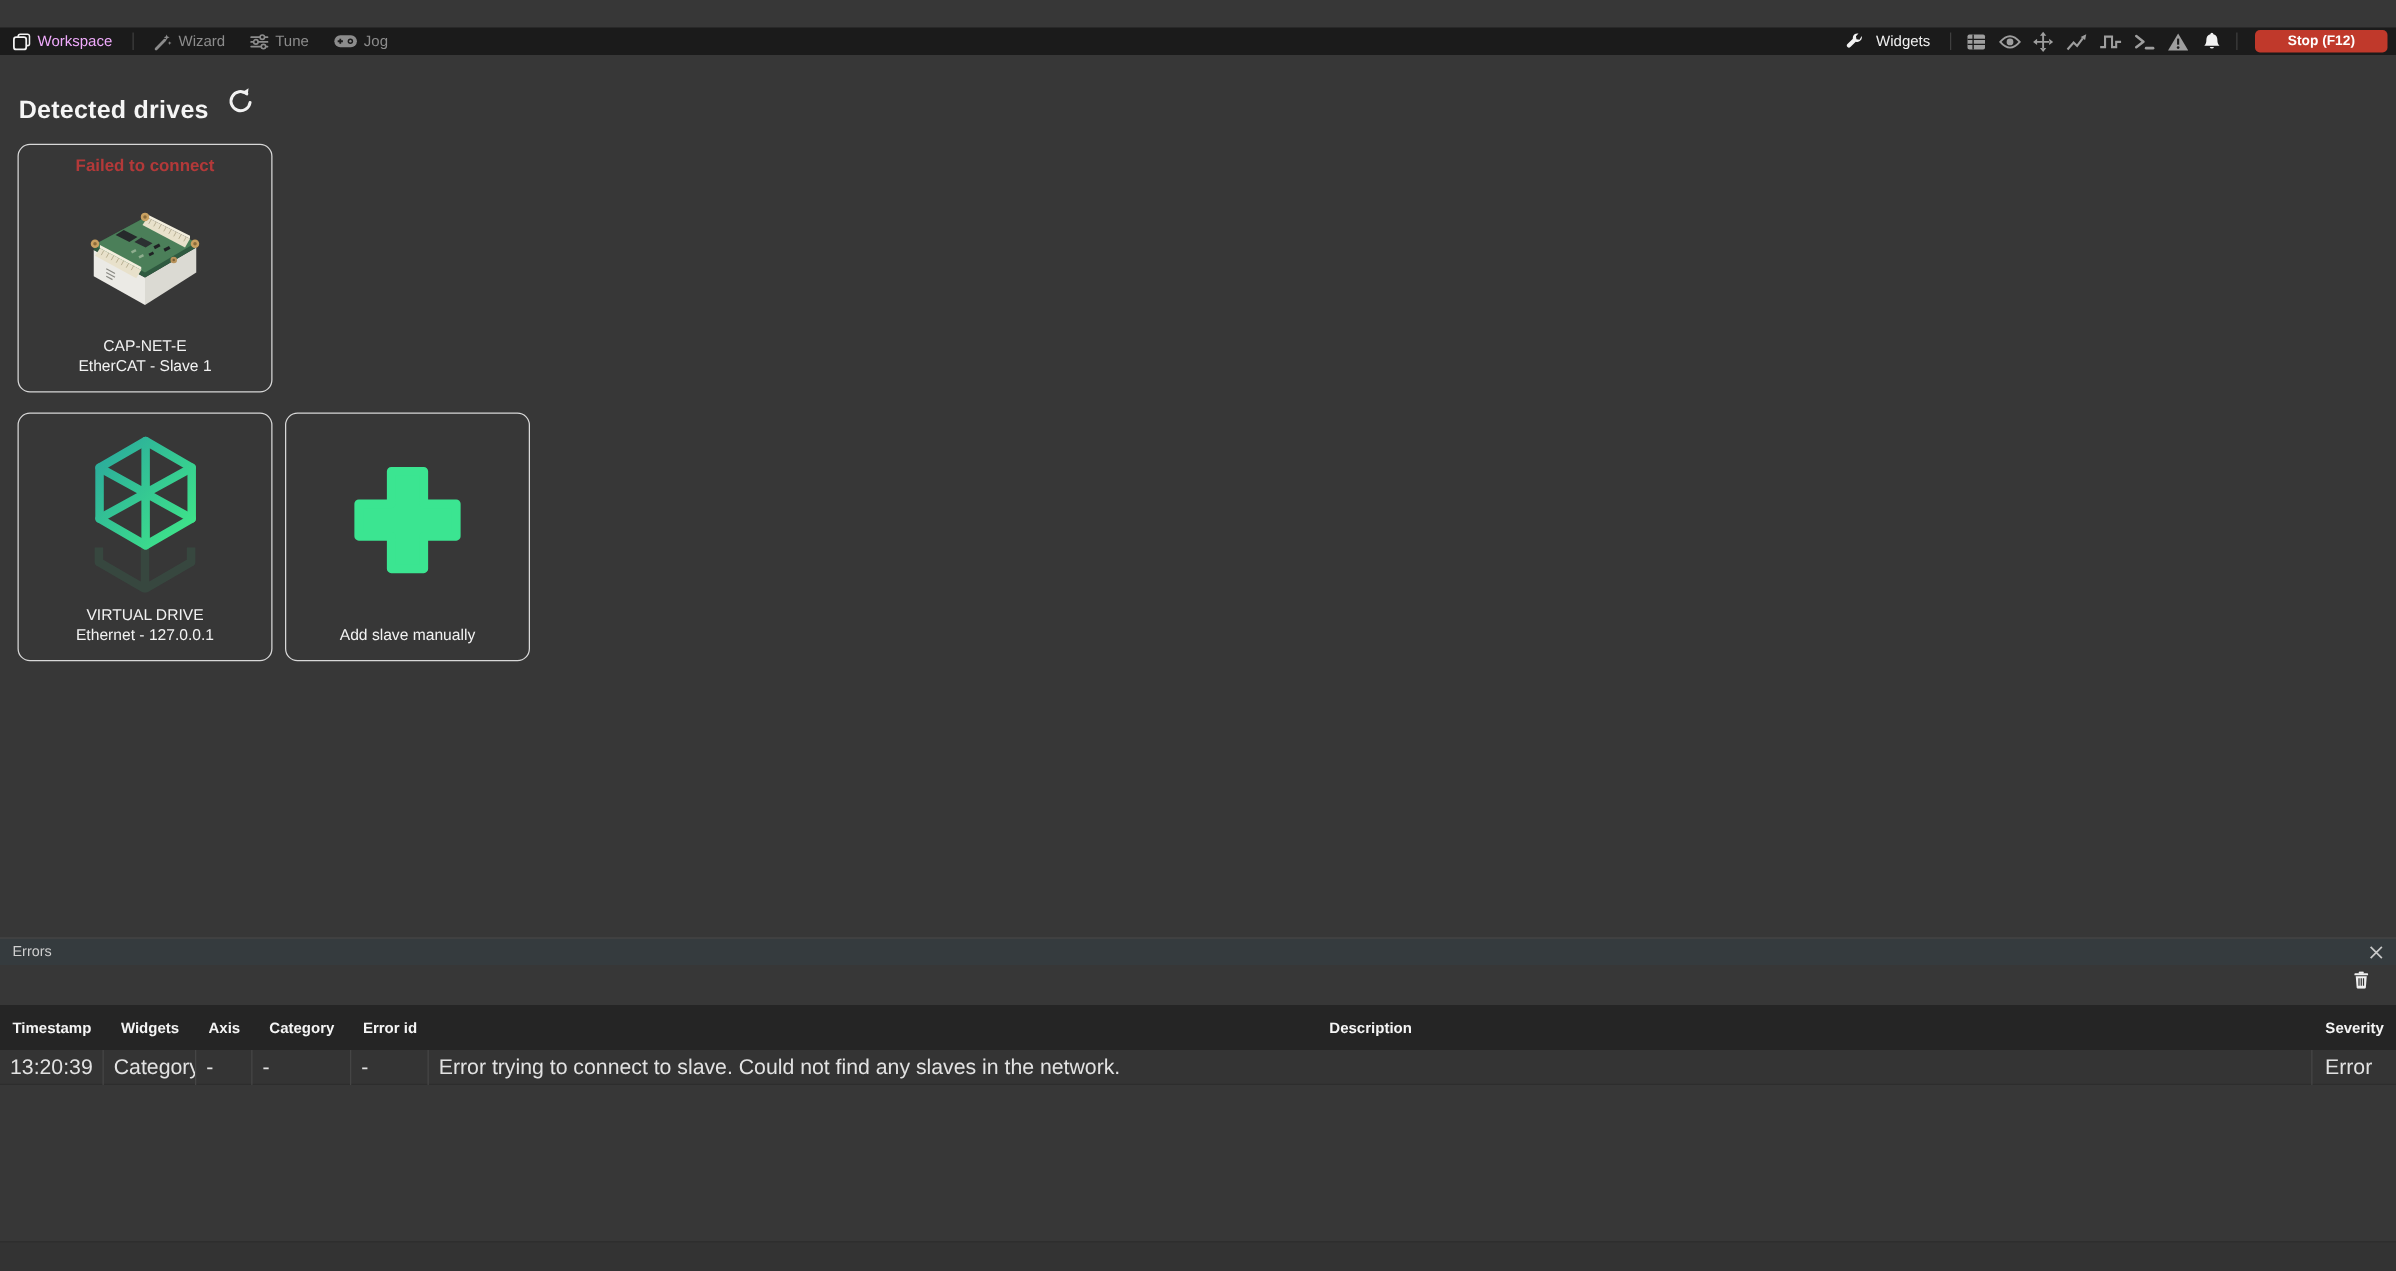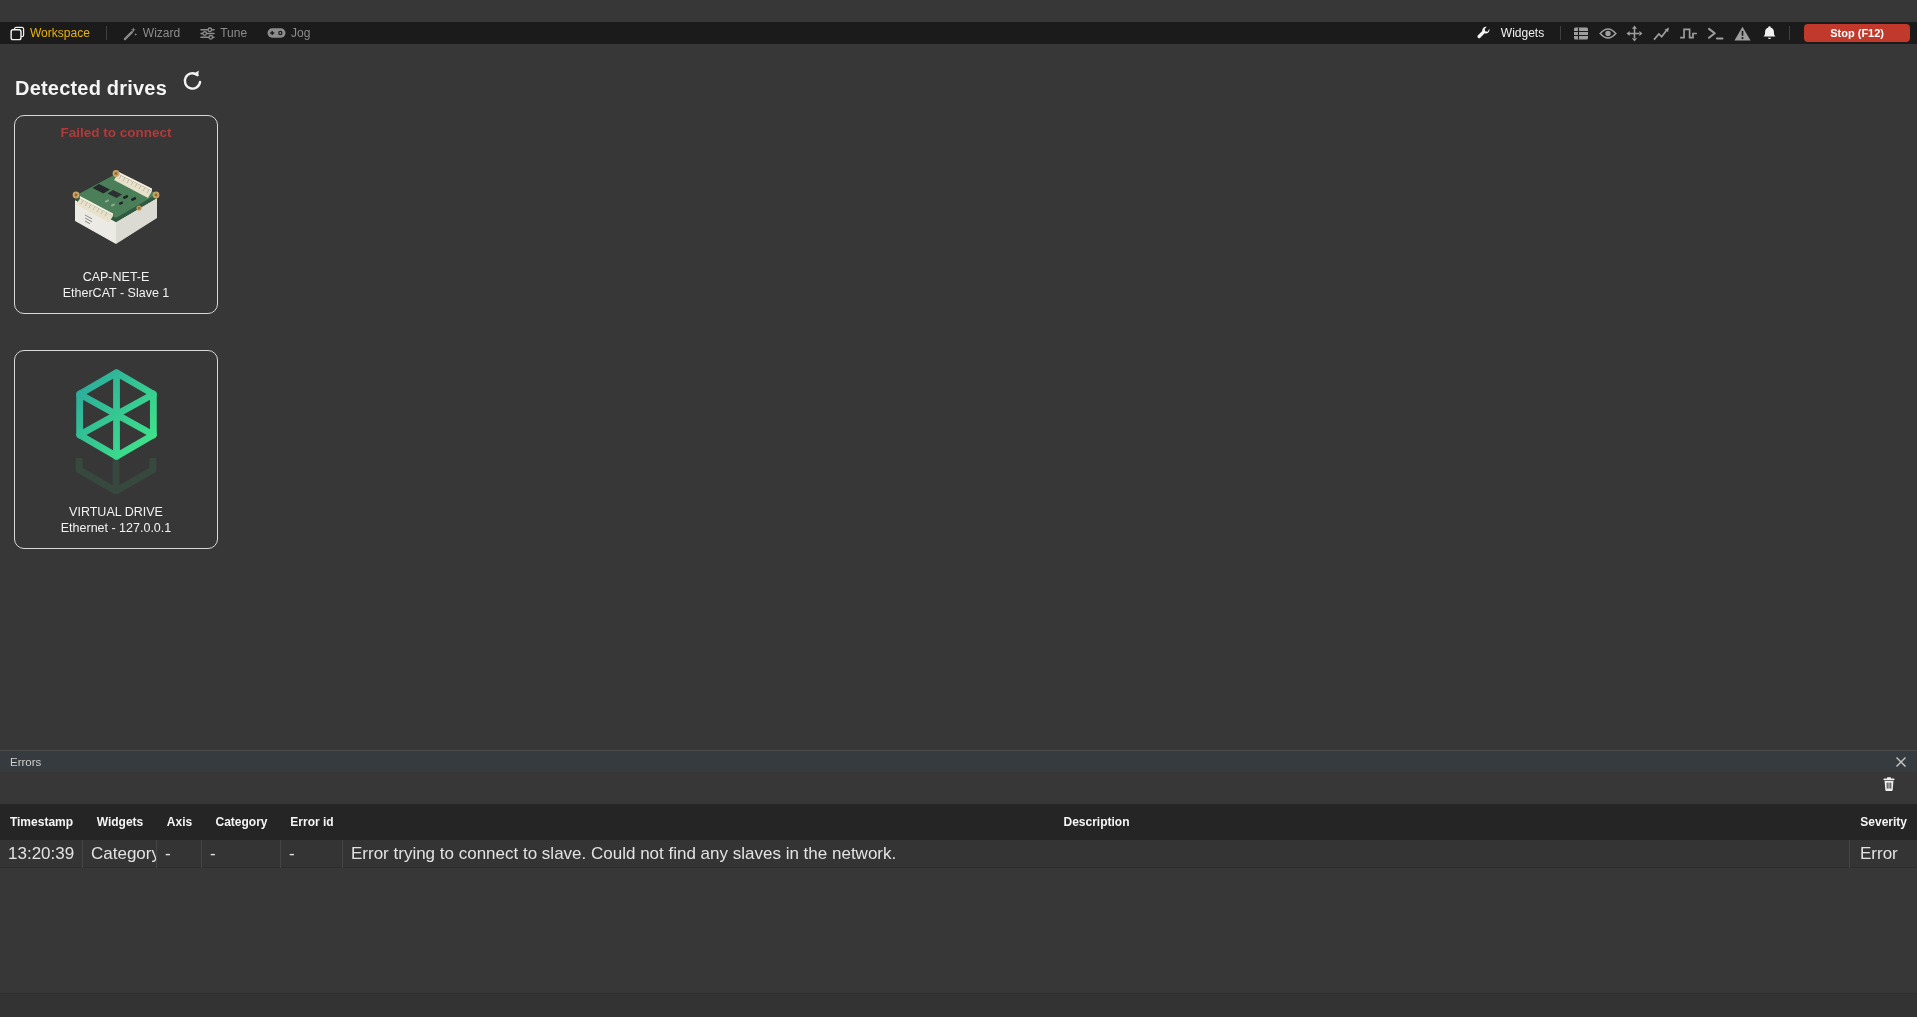--- a/index.html
+++ b/index.html
@@ -10,38 +10,38 @@
   
   .menubar { position:absolute; top:0; left:0; right:0; height:21px; background:#1b1b1b;
              display:flex; align-items:center; padding-left:6px; border-bottom:1px solid #3a3a3a; }
   .menu-item { color:#e4e4e4; font-size:12px; padding:0 11px; height:21px; line-height:21px; cursor:default; }
 
   
   .toolbar { position:absolute; top:22px; left:0; right:0; height:22px; background:#1b1b1b;
              display:flex; align-items:center; }
   .tb-left { display:flex; align-items:center; gap:0; }
   .tb-item { display:flex; align-items:center; gap:5px; font-size:12px; padding:0 10px; height:22px; }
-  .tb-item.active { color:#eab308; }
+  .tb-item.active { color:#f0abfc; }
   .tb-item.dim { color:#8c8c8c; }
   .tb-sep { width:1px; height:14px; background:#3f3f3f; margin:0 6px; }
   .tb-right { margin-left:auto; display:flex; align-items:center; gap:0; padding-right:7px; }
   .tb-icon-btn { width:27px; height:22px; display:flex; align-items:center; justify-content:center; }
   .stop-btn { background:#C0392B; color:#fff; font-size:11px; font-weight:bold; border:none;
               border-radius:4px; height:18px; padding:0 26px; margin-left:8px; line-height:18px; }
   .widgets-label { color:#f0f0f0; font-size:12px; margin-left:5px; }
 
   
   .main { position:absolute; top:44px; left:0; right:0; height:706px; }
   .page-head { display:flex; align-items:center; gap:14px; padding:17px 0 0 15px; }
   .page-title { color:#f5f5f5; font-size:20px; font-weight:600; letter-spacing:.2px;margin-top:16px; }
   .refresh-btn { width:24px; height:24px; display:flex; align-items:center; justify-content:center; background:none; border:none; }
 
   .cards-row { position:absolute; left:14px; display:flex; gap:10px; }
   .row1 { top:71px; }
-  .row2 { top:286px;margin-top:20px; }
+  .row2 { top:286px; }
   .drive-card { width:204px; height:199px; border:1px solid #d8d8d8; border-radius:10px;
                 display:flex; flex-direction:column; align-items:center; background:transparent; }
   .drive-card.small { width:196px; }
   .card-status { color:#B33939; font-weight:bold; font-size:13.5px; margin-top:9px; height:18px; }
   .card-art { flex:1; display:flex; align-items:center; justify-content:center; width:100%; overflow:hidden; }
   .card-name { color:#f2f2f2; font-size:12.5px; line-height:16px; text-align:center; }
   .card-sub  { color:#f2f2f2; font-size:12.5px; line-height:16px; text-align:center; margin-bottom:12px; }
   .single-label { margin-bottom:12px; }
   .cube-wrap { position:relative; height:132px; width:100%; display:flex; justify-content:center; overflow:hidden; }
   .cube-reflect { position:absolute; top:96px; left:50%; transform:translateX(-50%) scaleY(-1); opacity:.10; }
@@ -273,20 +273,28 @@
               <g stroke="#3bd98c" stroke-width="7" fill="none" stroke-linejoin="round" stroke-linecap="round">
                 <path d="M50 7 L88 29 M50 7 L12 29 M50 7 V41 M12 29 V41 M88 29 V41"></path>
               </g>
             </svg>
           </div>
         </div>
         <div class="card-name">VIRTUAL DRIVE</div>
         <div class="card-sub">Ethernet - 127.0.0.1</div>
       </div>
 
+      <div class="drive-card small">
+        <div class="card-art">
+          <svg width="100" height="100" viewBox="0 0 100 100">
+            <path d="M37 11 h26 v26 h26 v26 h-26 v26 h-26 v-26 H11 v-26 h26 z" fill="#3BE591" stroke="#3BE591" stroke-width="7" stroke-linejoin="round"></path>
+          </svg>
+        </div>
+        <div class="card-sub single-label">Add slave manually</div>
+      </div>
     </div>
   </div>
 
   <div class="errors-panel">
     <div class="errors-titlebar">
       <span class="errors-title">Errors</span>
       <button class="errors-close">
         <svg width="12" height="12" viewBox="0 0 12 12">
           <path d="M1.5 1.5 L10.5 10.5 M10.5 1.5 L1.5 10.5" stroke="#c9c9c9" stroke-width="1.4"></path>
         </svg>

